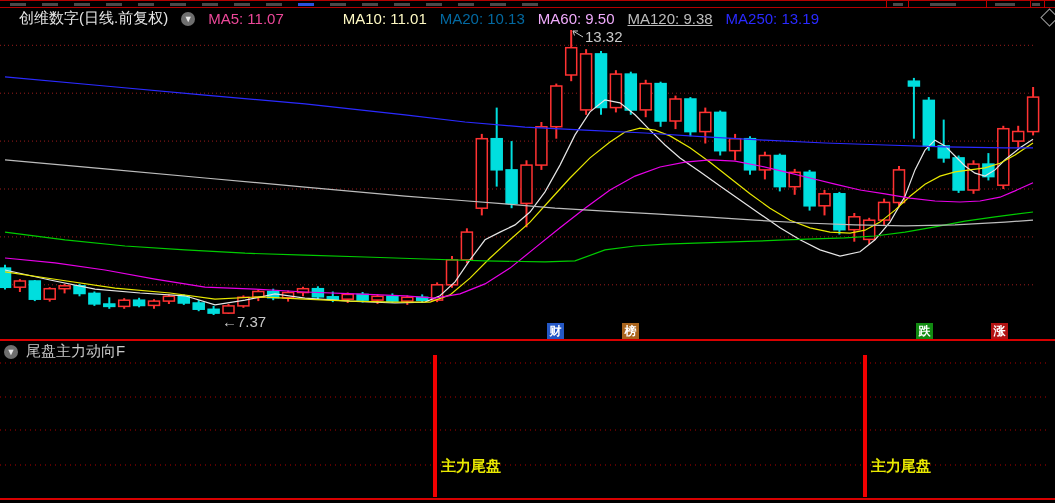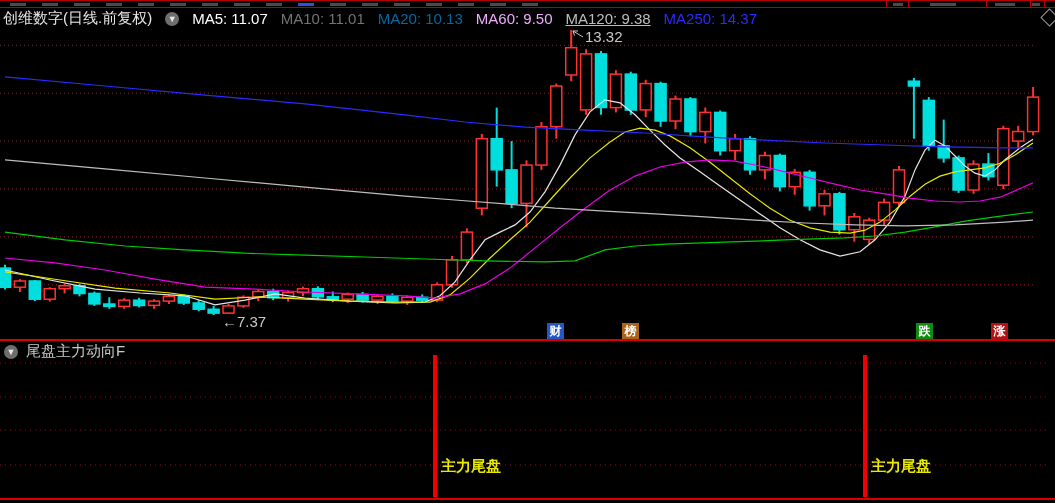--- a/index.html
+++ b/index.html
@@ -5,21 +5,21 @@
   html,body{margin:0;padding:0;background:#000;}
   body{position:relative;width:1055px;height:503px;overflow:hidden;
        font-family:"Liberation Sans",sans-serif;}
   .top-strip{position:absolute;top:0;left:0;width:1055px;height:8px;background:#000;
              border-top:1px solid #b40000;border-bottom:1px solid #b40000;box-sizing:border-box;z-index:3;}
   .frag{position:absolute;top:2px;height:3px;width:16px;background:#4a4a4a;}
   .frag.blue{background:#2a52dd;}
   .sep{position:absolute;top:0;height:7px;width:1px;background:#c00000;}
   .header{position:absolute;top:9px;left:3px;height:19px;display:flex;align-items:center;
           gap:13px;font-size:15px;white-space:nowrap;z-index:3;}
-  .title{color:#e6e6e6;}
+  .title{color:#e6e6e6;margin-left:16px;}
   .circle-icon{width:14px;height:14px;border-radius:50%;background:#6e6e6e;color:#e8e8e8;
                font-size:9px;line-height:14px;text-align:center;flex:0 0 auto;}
   #ma-labels{display:flex;gap:13px;}
   .diamond{position:absolute;top:11px;left:1043px;width:11px;height:11px;
            border:1px solid #9a9a9a;transform:rotate(45deg);z-index:3;background:#000;}
   #chart-svg{position:absolute;top:0;left:0;z-index:1;}
   .tag{position:absolute;top:323px;width:17px;height:16px;color:#fff;font-size:12px;
        line-height:16px;text-align:center;font-weight:bold;z-index:2;}
   .panel-header{position:absolute;top:342px;left:4px;display:flex;gap:8px;align-items:center;
                 font-size:15px;color:#c9c9c9;z-index:2;}
@@ -55,26 +55,26 @@
     <div class="frag" style="left: 893px; width: 10px;"></div>
     <div class="frag" style="left: 930px; width: 26px;"></div>
     <div class="frag" style="left: 995px; width: 20px;"></div>
     <div class="frag" style="left: 1032px; width: 8px;"></div>
   </div>
 
 <div class="header">
   <span class="title">创维数字(日线.前复权)</span>
   <span class="circle-icon">▼</span>
   <span id="ma-labels">
-      <span style="color: #ffffff;">MA5: 11.07</span>
-      <span style="color: #737373;">MA10: 11.01</span>
+      <span style="color: #ec4899;">MA5: 11.07</span>
+      <span style="color: #fef9c3; margin-left: 46px;">MA10: 11.01</span>
       <span style="color: #0369a1;">MA20: 10.13</span>
       <span style="color: #f0abfc;">MA60: 9.50</span>
       <span style="color: rgb(189, 189, 189); text-decoration: underline;">MA120: 9.38</span>
-      <span style="color: rgb(42, 42, 255);">MA250: 14.37</span>
+      <span style="color: rgb(42, 42, 255);">MA250: 13.19</span>
     </span>
 </div>
 <div class="diamond"></div>
 
 <svg id="chart-svg" width="1055" height="503" viewBox="0 0 1055 503">
     <g>
       <line x1="0" y1="45.3" x2="1036" y2="45.3" stroke="#9c1c1c" stroke-width="1" stroke-dasharray="1 3"></line>
       <line x1="0" y1="93.2" x2="1036" y2="93.2" stroke="#9c1c1c" stroke-width="1" stroke-dasharray="1 3"></line>
       <line x1="0" y1="141.1" x2="1036" y2="141.1" stroke="#9c1c1c" stroke-width="1" stroke-dasharray="1 3"></line>
       <line x1="0" y1="189.0" x2="1036" y2="189.0" stroke="#9c1c1c" stroke-width="1" stroke-dasharray="1 3"></line>

